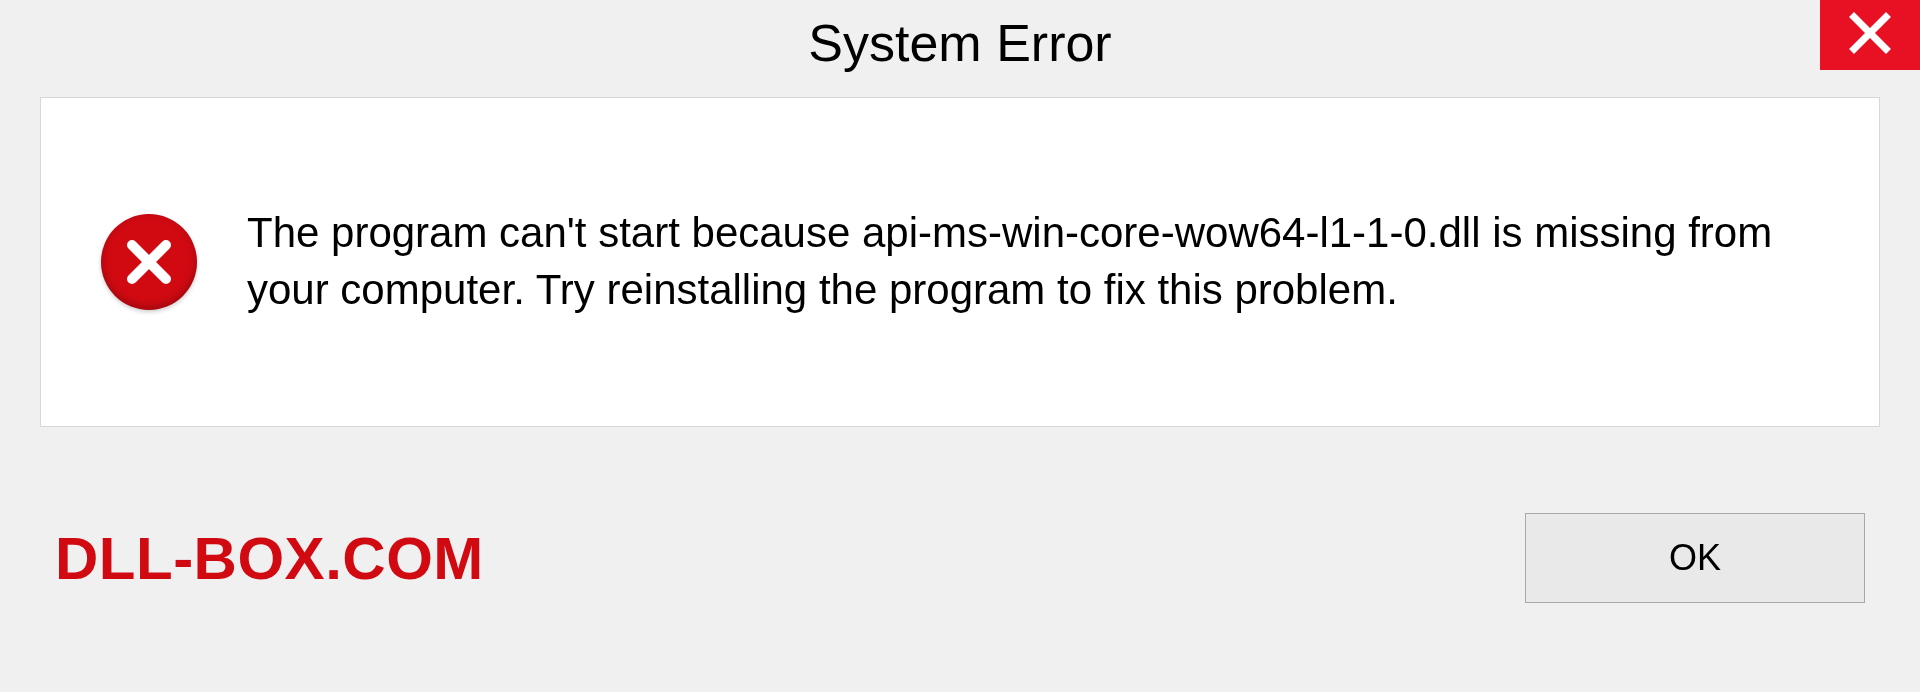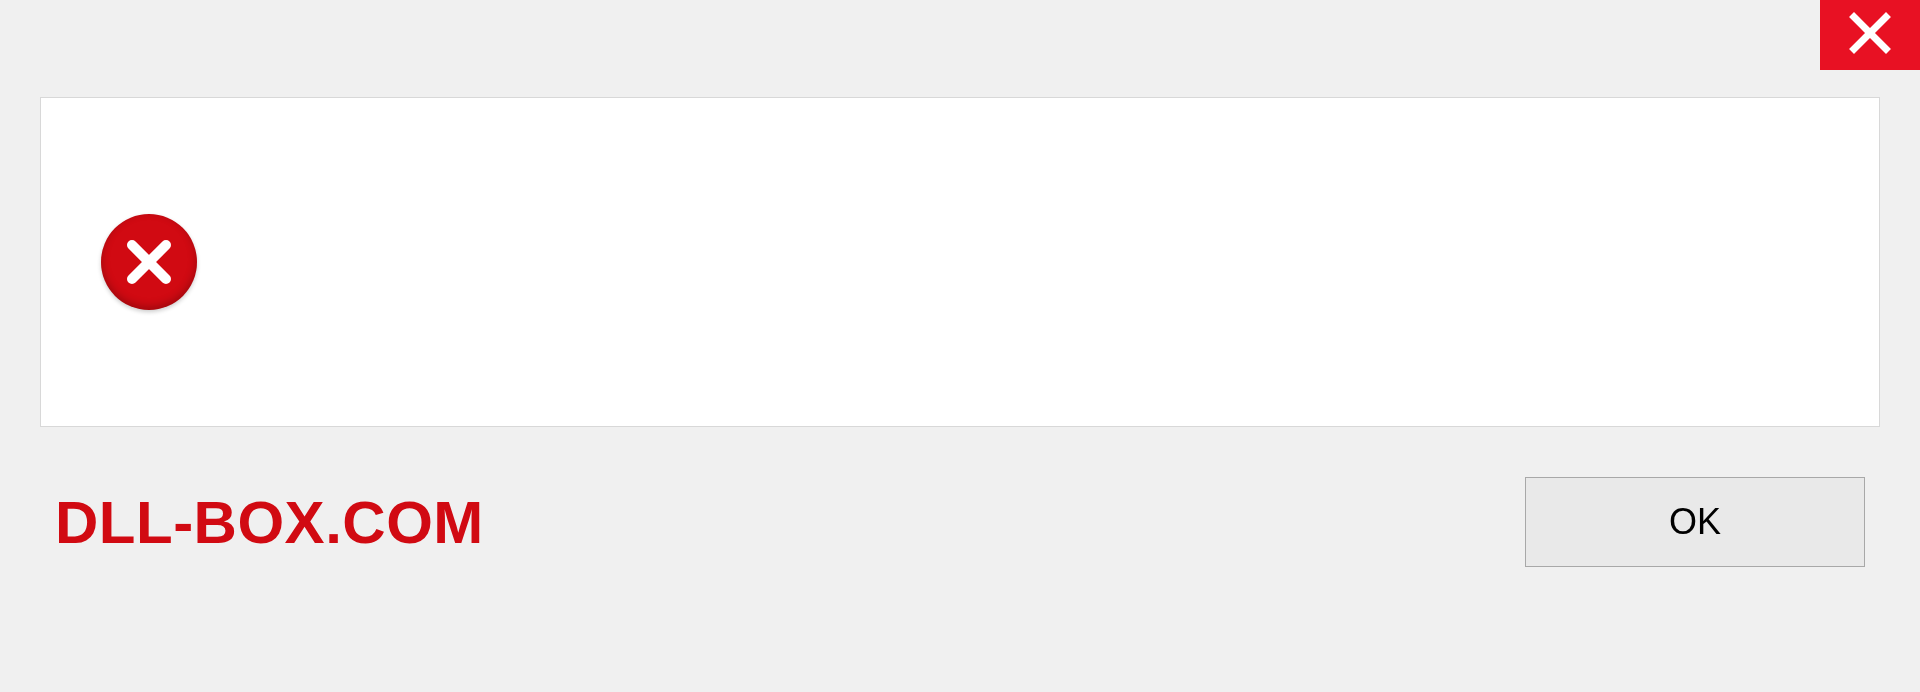--- a/index.html
+++ b/index.html
@@ -76,20 +76,21 @@
       line-height: 1.35;
       color: #000;
       font-weight: 400;
       max-width: 1600px;
     }
     .footer {
       display: flex;
       align-items: center;
       justify-content: space-between;
       padding: 50px 55px 0 55px;
+      margin-top: 36px;
     }
     .watermark {
       font-size: 60px;
       font-weight: 800;
       letter-spacing: 0.5px;
       color: #d10a12;
       font-family: Arial, "Segoe UI", sans-serif;
     }
     .ok-button {
       width: 340px;
@@ -102,37 +103,39 @@
       align-items: center;
       justify-content: center;
       cursor: pointer;
       font-family: "Segoe UI", Tahoma, Arial, sans-serif;
     }
   </style>
 </head>
 <body>
 
 <div class="titlebar">
+  <div class="title-text">System Error</div>
   <div class="close-btn">
     <span>
       <svg viewBox="0 0 44 44">
         <line x1="6" y1="6" x2="38" y2="38" stroke="#ffffff" stroke-width="7" stroke-linecap="square"></line>
         <line x1="38" y1="6" x2="6" y2="38" stroke="#ffffff" stroke-width="7" stroke-linecap="square"></line>
       </svg>
     </span>
   </div>
 </div>
 
 <div class="content-panel">
   <div class="error-icon-wrap">
     <div class="error-icon-circle">
       <svg viewBox="0 0 54 54">
         <line x1="10" y1="10" x2="44" y2="44" stroke="#ffffff" stroke-width="10" stroke-linecap="round"></line>
         <line x1="44" y1="10" x2="10" y2="44" stroke="#ffffff" stroke-width="10" stroke-linecap="round"></line>
       </svg>
     </div>
   </div>
+  <div class="error-message">The program can't start because api-ms-win-core-wow64-l1-1-0.dll is missing from your computer. Try reinstalling the program to fix this problem.</div>
 </div>
 
 <div class="footer">
   <div class="watermark">DLL-BOX.COM</div>
   <button class="ok-button">OK</button>
 </div>
 
 </body></html>

